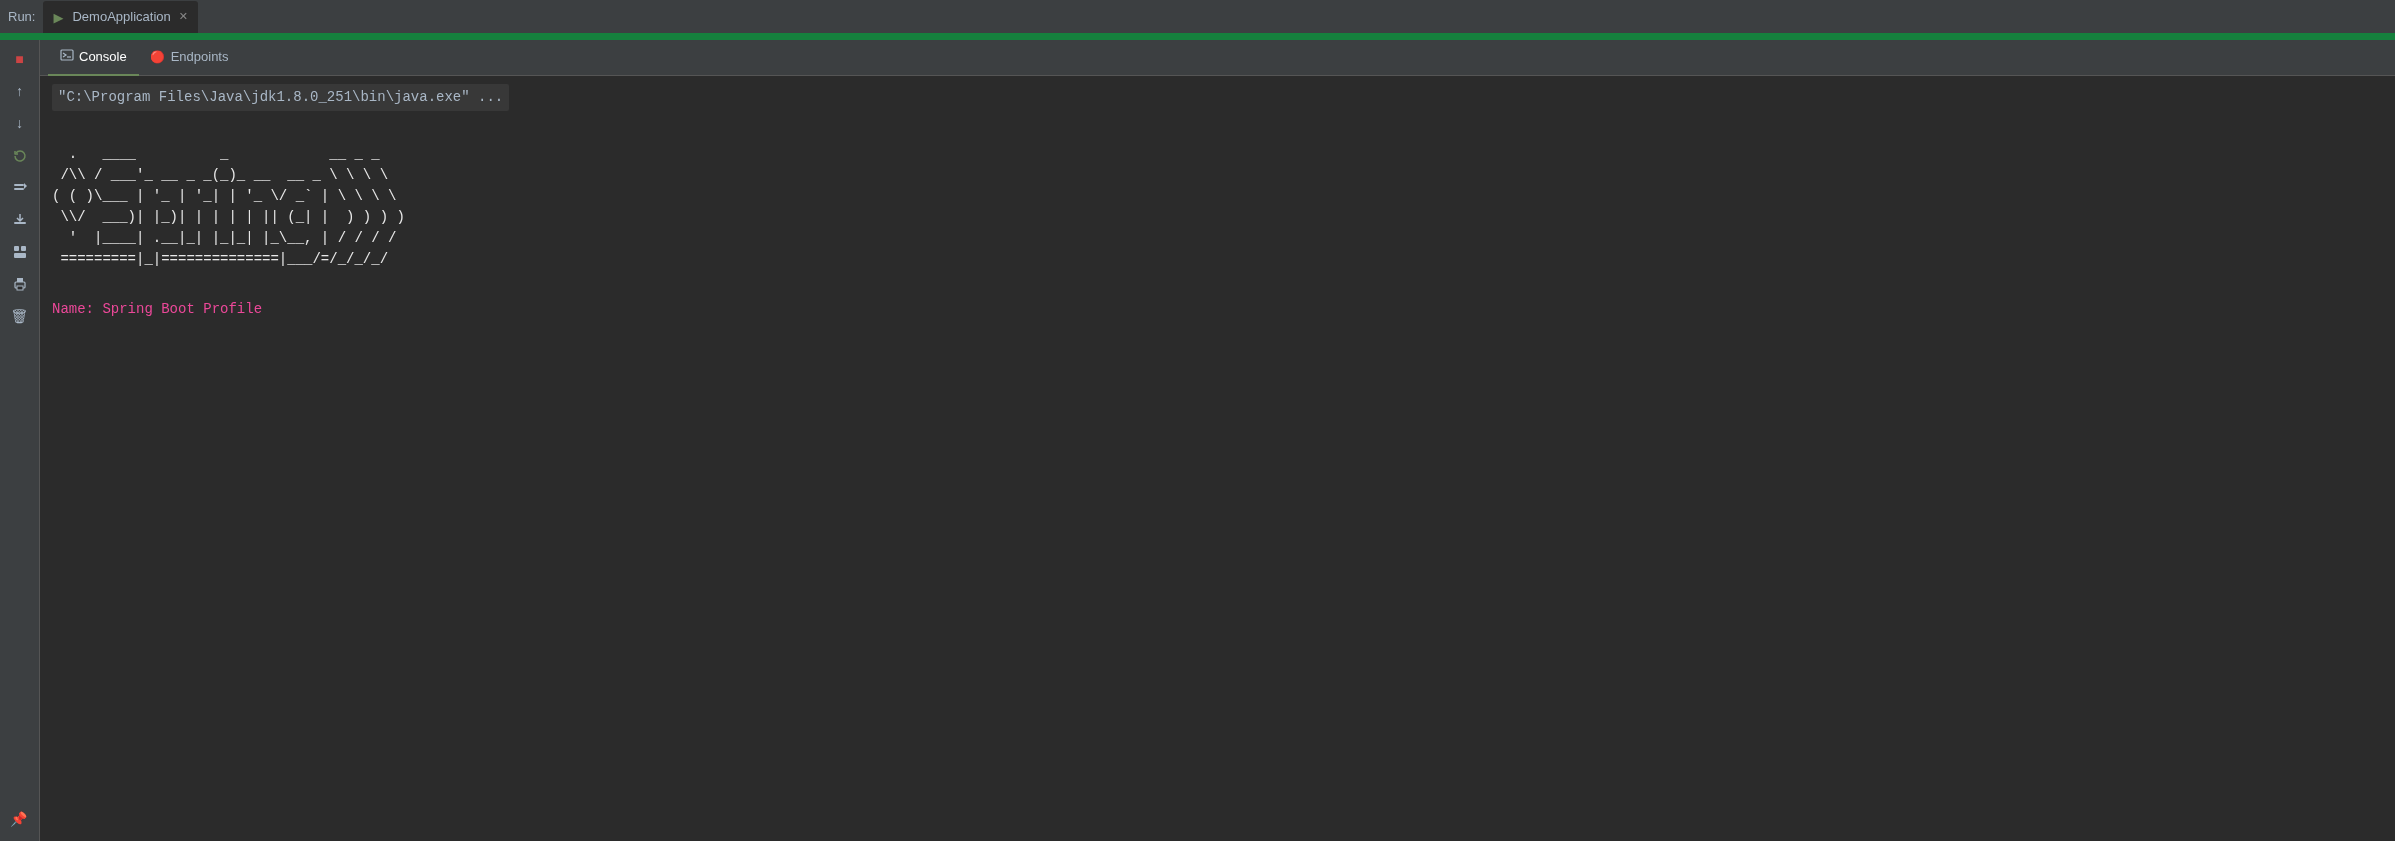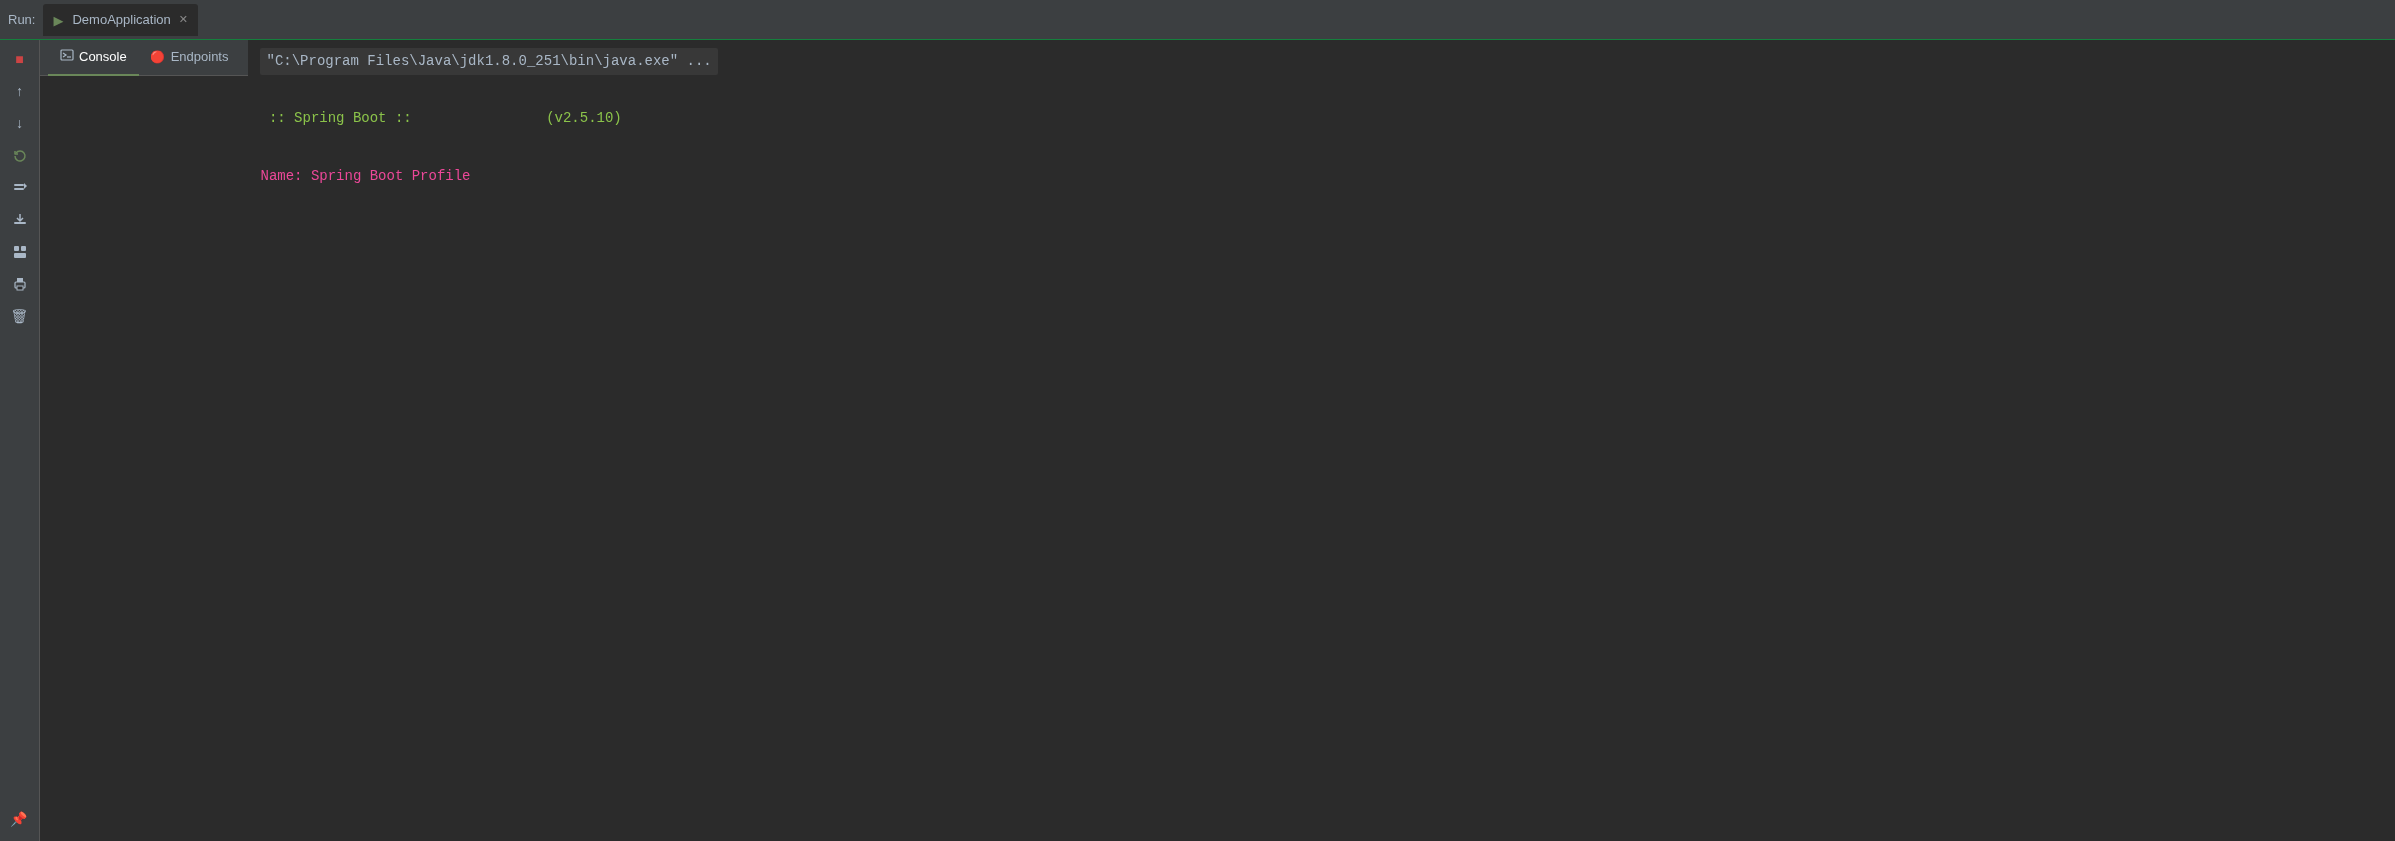--- a/index.html
+++ b/index.html
@@ -15,21 +15,21 @@
       flex-direction: column;
     }
 
     
     .top-bar {
       background-color: #3c3f41;
       height: 40px;
       display: flex;
       align-items: center;
       padding: 0 8px;
-      border-bottom: 1px solid #15803d;
+      border-bottom: 7px solid #15803d;
       flex-shrink: 0;
     }
 
     .run-label {
       color: #a9b7c6;
       font-family: Arial, sans-serif;
       font-size: 13px;
       margin-right: 8px;
     }
 
@@ -102,21 +102,21 @@
     }
 
     .toolbar-btn.green {
       color: #6a8759;
     }
 
     
     .content-area {
       flex: 1;
       display: flex;
-      flex-direction: row;
+      flex-direction: column;
       overflow: hidden;
     }
 
     .sub-toolbar {
       background-color: #3c3f41;
       height: 36px;
       display: flex;
       align-items: center;
       padding: 0 8px;
       border-bottom: 1px solid #555;
@@ -260,19 +260,24 @@
         <span class="sub-tab-icon" style="color:#cc4444;">🔴</span>
         <span>Endpoints</span>
       </div>
     </div>
 
     <div class="console-output">
       <div>
         <span class="cmd-line">"C:\Program Files\Java\jdk1.8.0_251\bin\java.exe" ...</span>
       </div>
       <br>
-      <div class="spring-banner"> :: Spring Boot ::                (v2.5.10)</div>
+      <div class="ascii-art">  .   ____          _            __ _ _
+ /\\ / ___'_ __ _ _(_)_ __  __ _ \ \ \ \
+( ( )\___ | '_ | '_| | '_ \/ _` | \ \ \ \
+ \\/  ___)| |_)| | | | | || (_| |  ) ) ) )
+  '  |____| .__|_| |_|_| |_\__, | / / / /
+ =========|_|==============|___/=/_/_/_/</div>
       <br>
       <div class="profile-line">Name: Spring Boot Profile</div>
     </div>
 
   </div>
 </div>
 
 </body></html>

